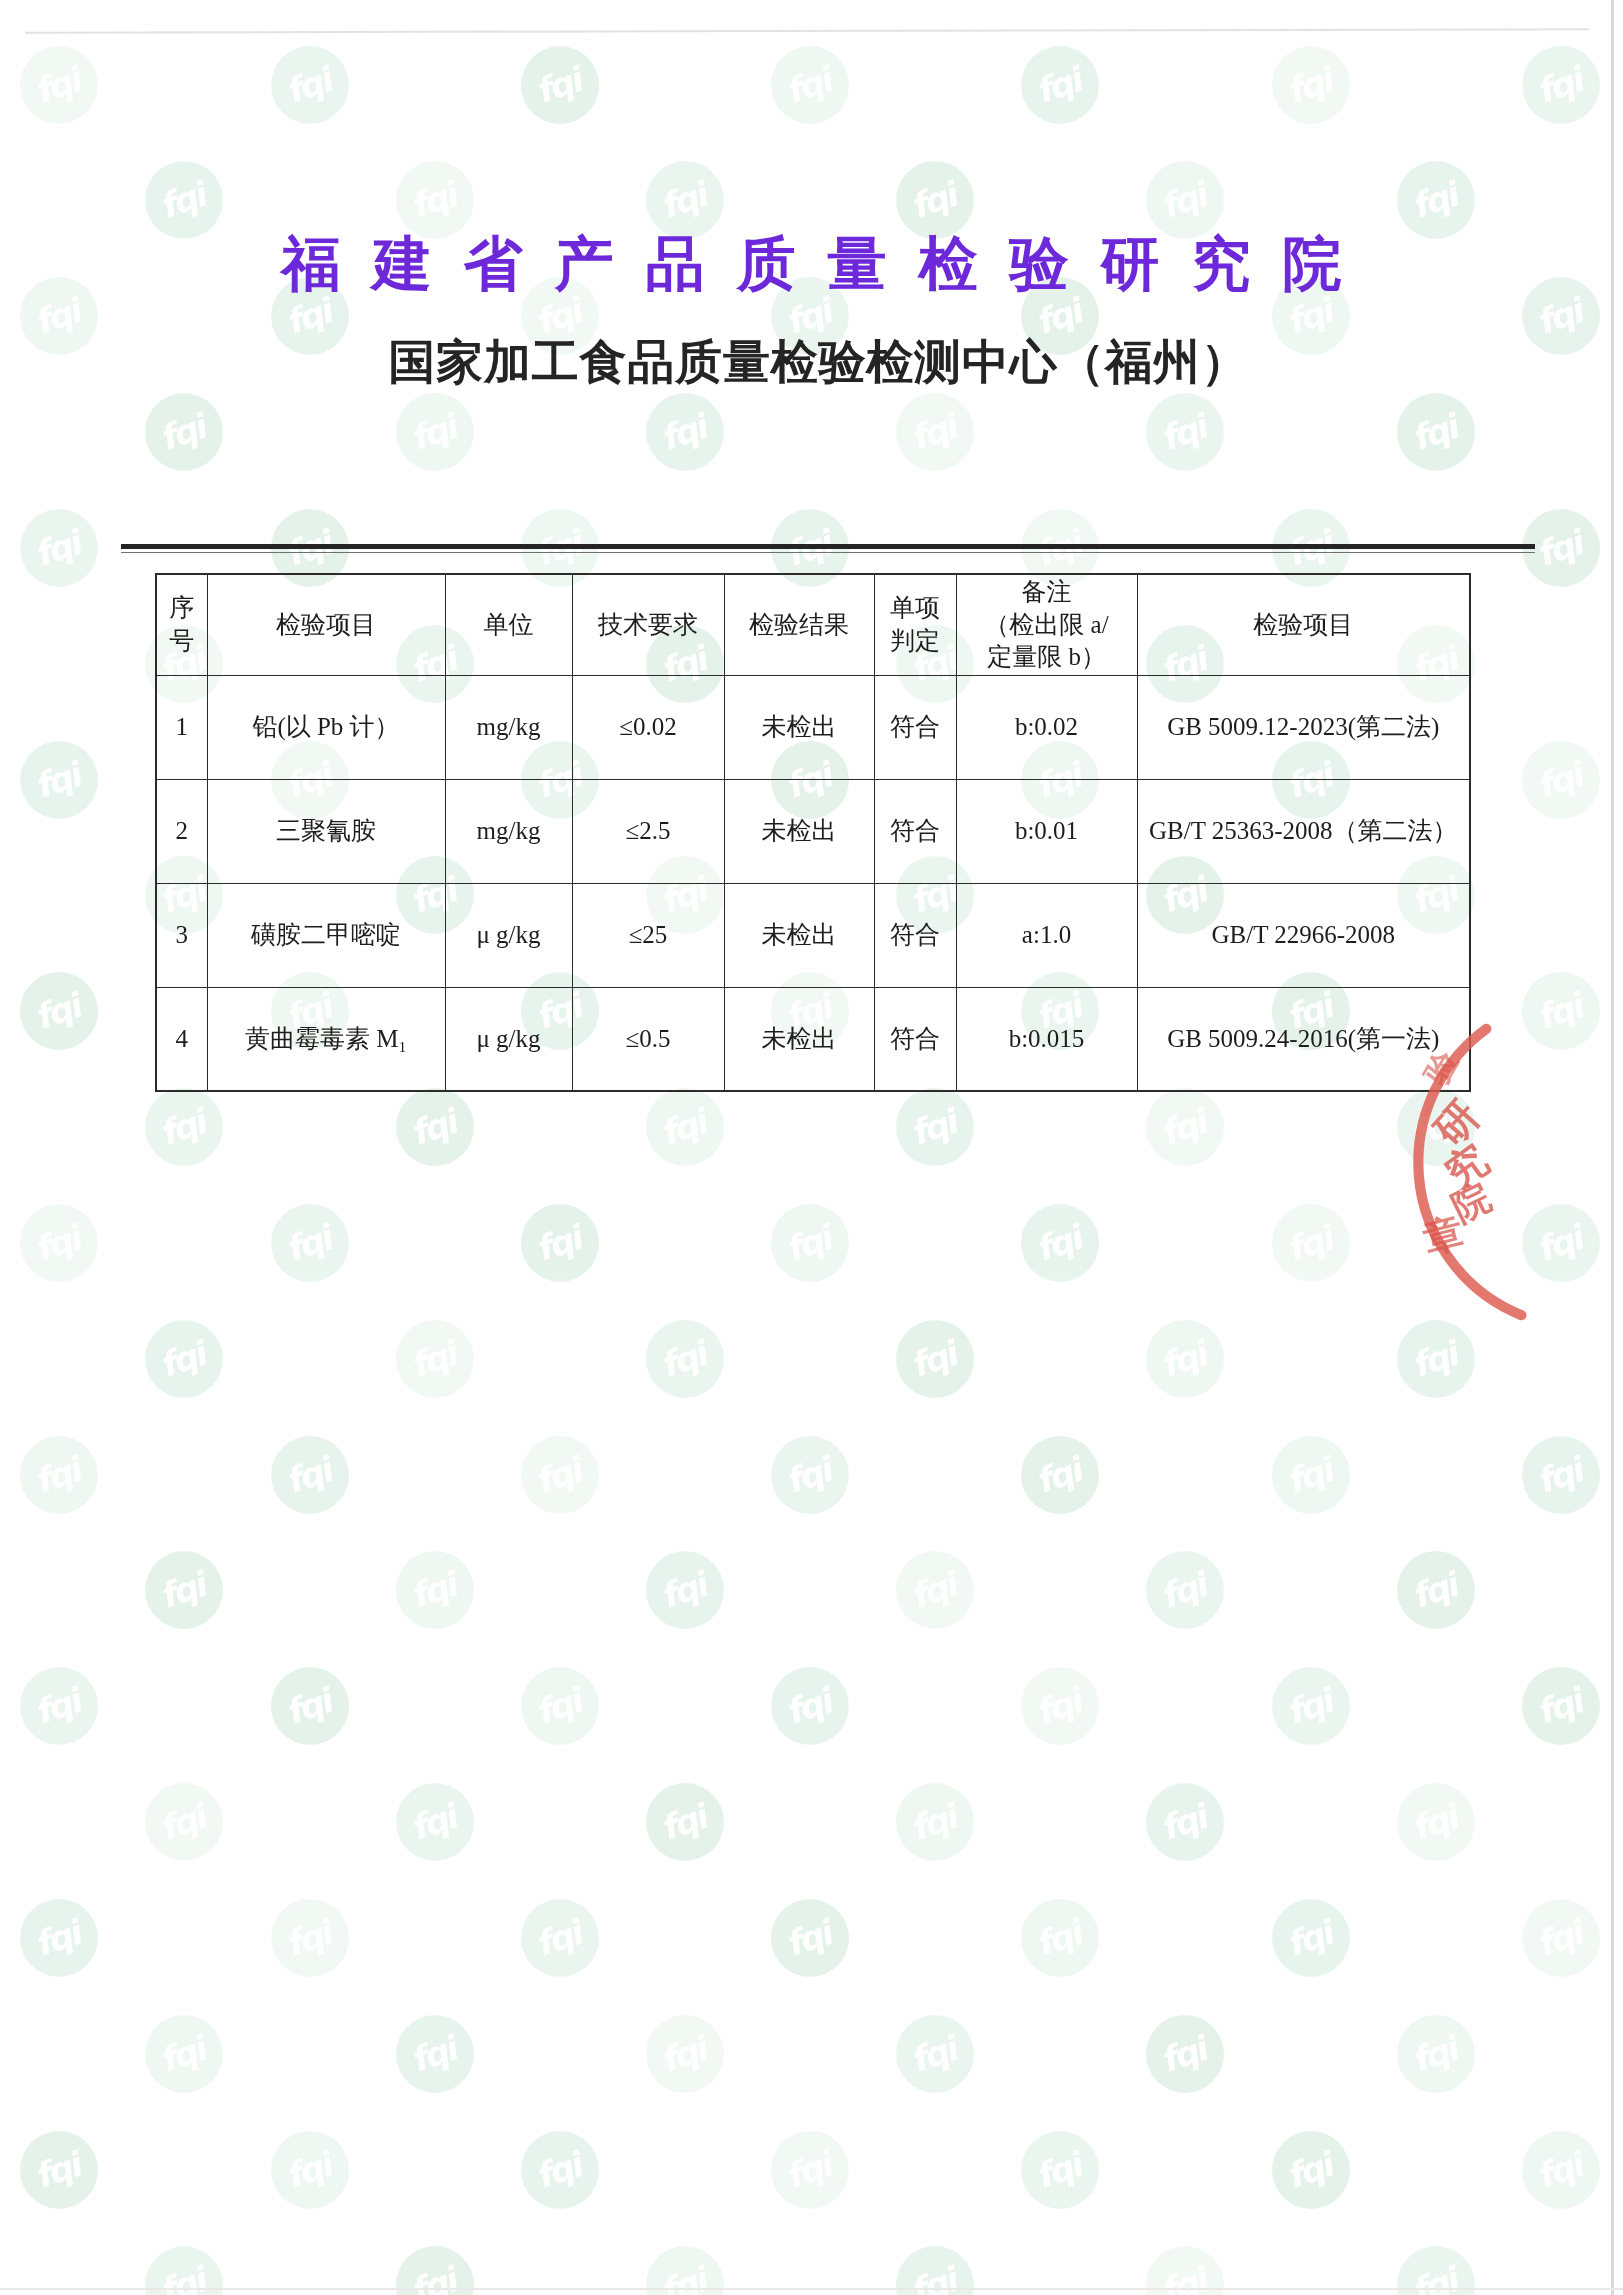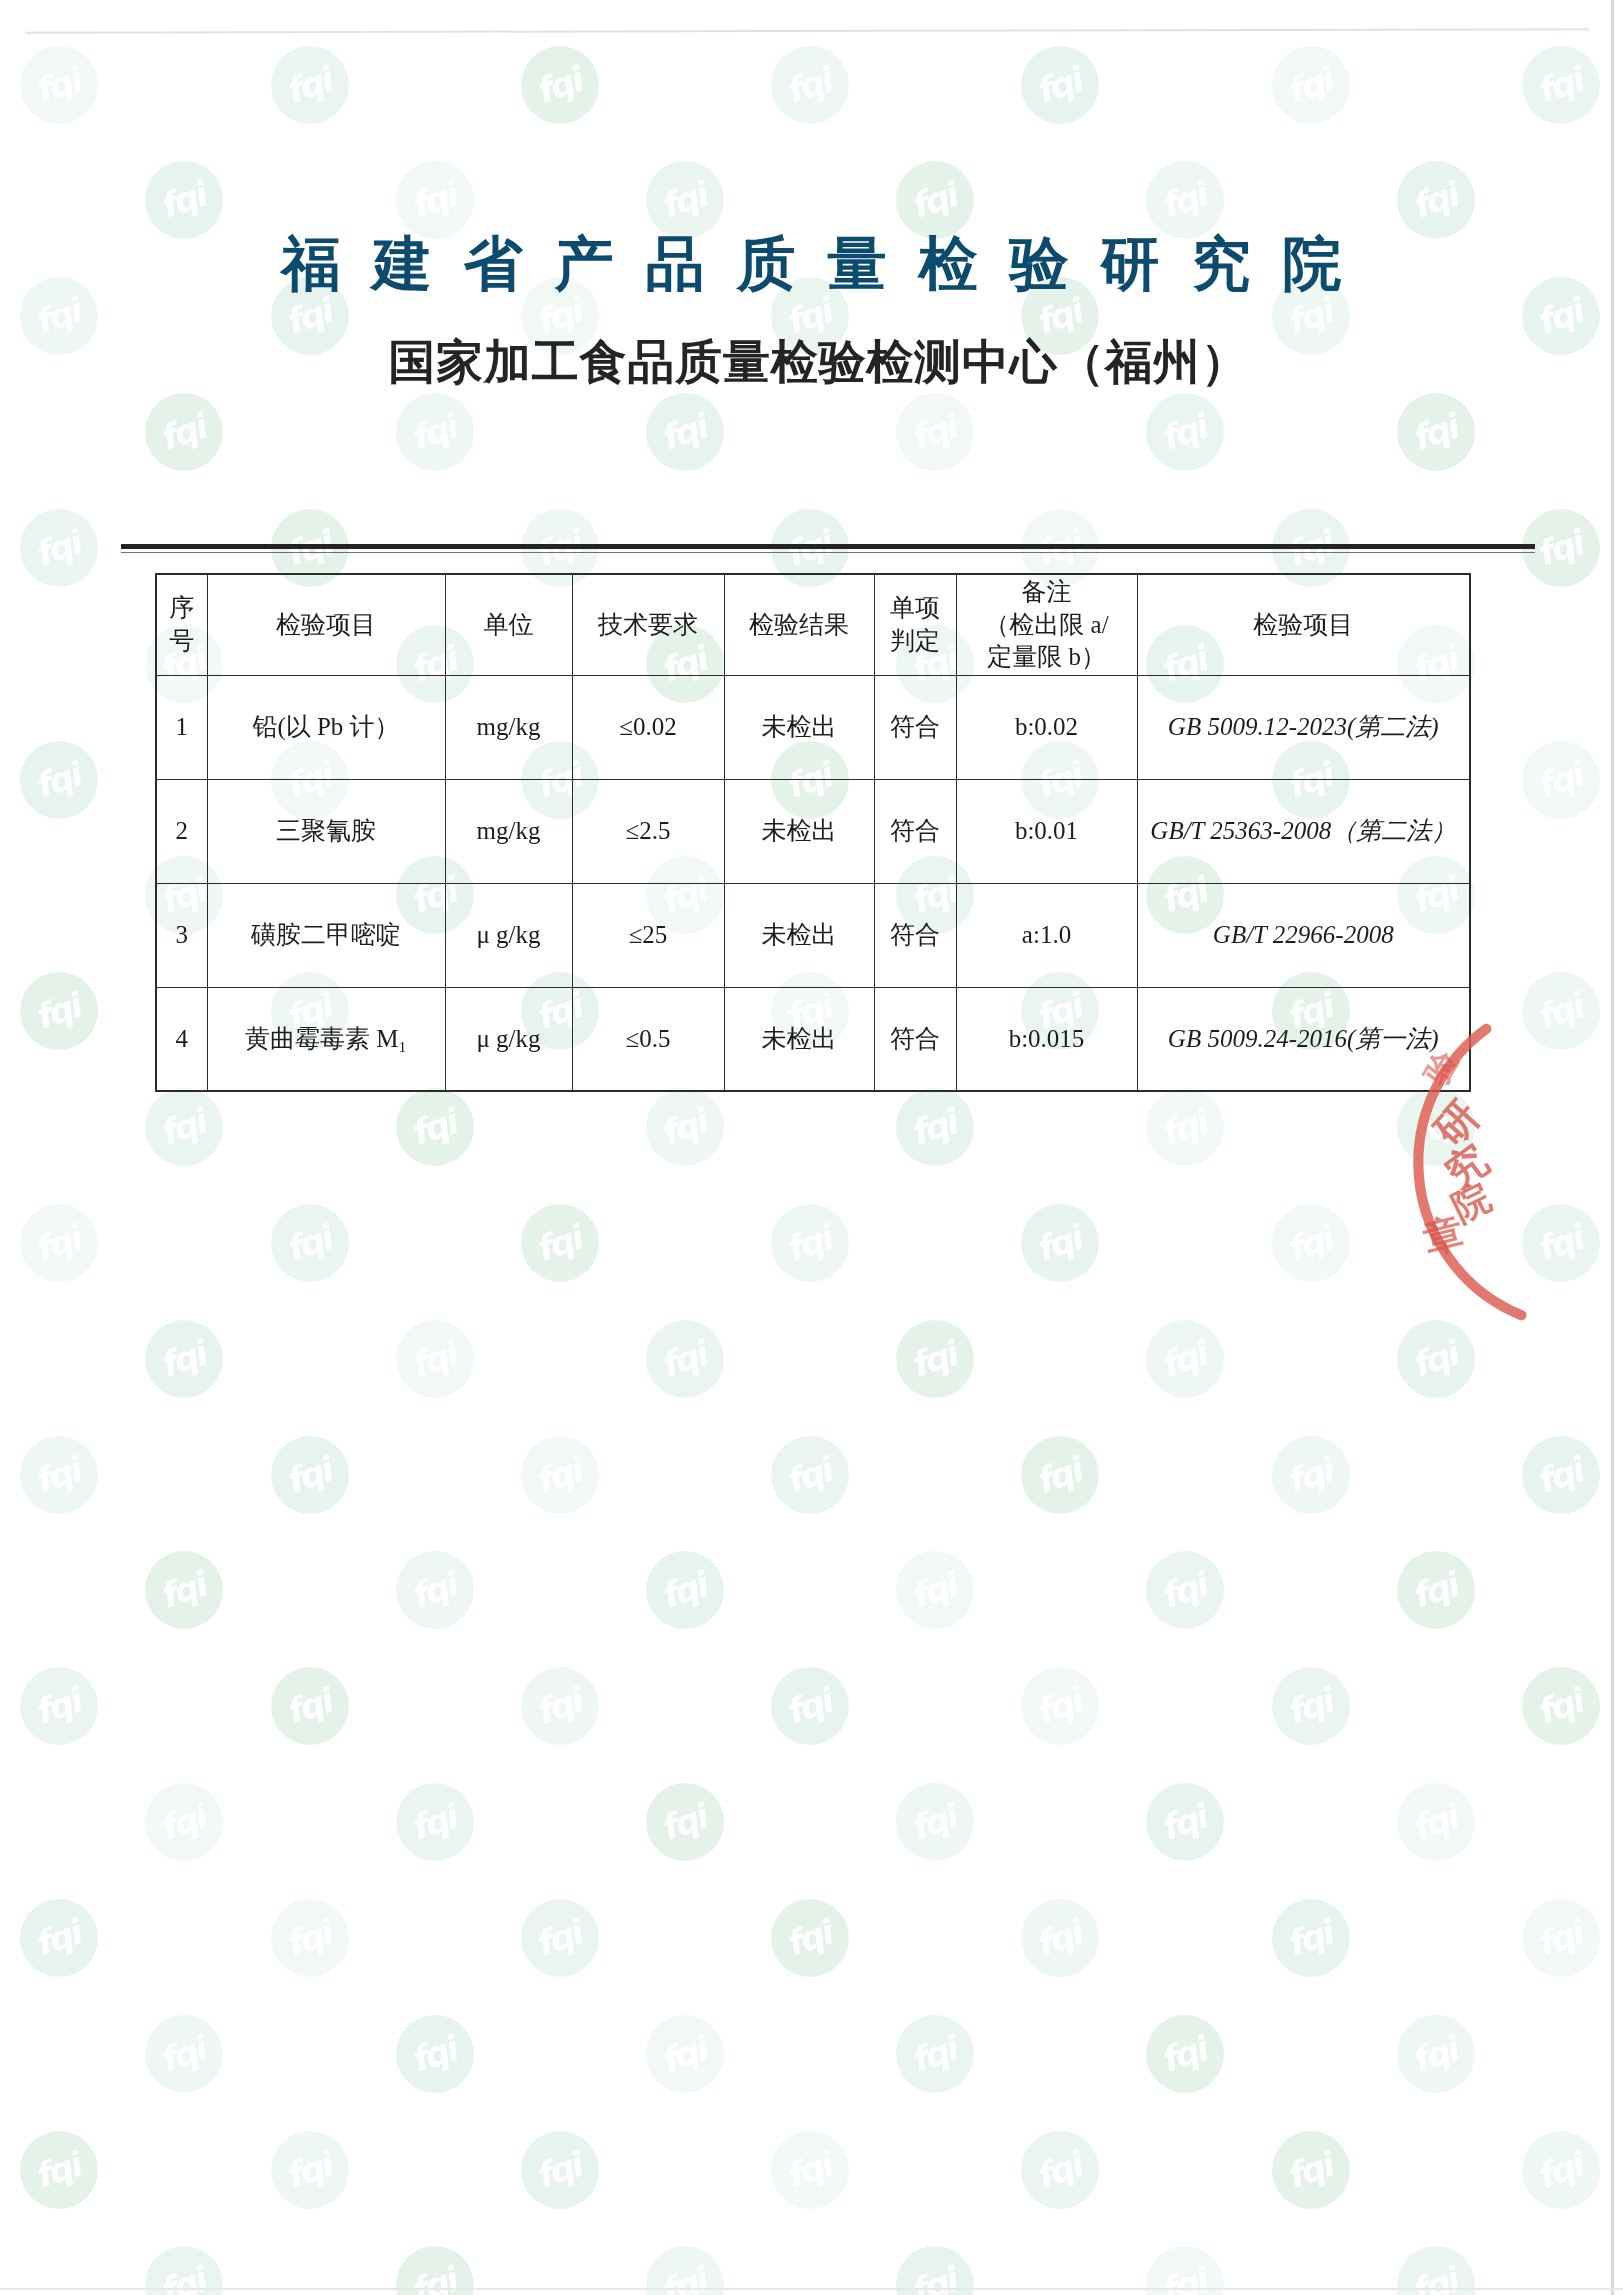--- a/index.html
+++ b/index.html
@@ -11,21 +11,21 @@
   .scan-top{position:absolute;left:25px;top:30px;width:1564px;height:1.7px;background:#e2e2e2;transform:rotate(-0.12deg);}
   .scan-right{position:absolute;left:1611px;top:0;width:2.5px;height:2295px;background:#d9d9d9;}
   .scan-bottom{position:absolute;left:0;top:2288px;width:1623px;height:1.7px;background:#e8e8e8;}
   
   .wm-layer{position:absolute;left:0;top:0;width:1623px;height:2295px;}
   .wm{position:absolute;width:78px;height:78px;border-radius:50%;display:flex;align-items:center;justify-content:center;}
   .wm span{font-family:"DejaVu Sans","Liberation Sans",sans-serif;font-style:italic;font-weight:bold;
     font-size:34px;color:#ffffff;transform:rotate(-18deg);letter-spacing:-2.5px;}
   
   .org-title{position:absolute;top:225px;left:0;width:100%;text-align:center;
-    font-size:59px;font-weight:700;letter-spacing:32px;text-indent:32px;color:#0c4a6e;}
+    font-size:59px;font-weight:700;letter-spacing:32px;text-indent:32px;color:#6d28d9;}
   .center-title{position:absolute;top:331px;left:7px;width:100%;text-align:center;
     font-size:47px;font-weight:700;letter-spacing:0.8px;color:#242424;}
   .report-title{position:absolute;top:409px;left:0;width:100%;text-align:center;
     font-size:54px;font-weight:700;letter-spacing:53px;text-indent:53px;color:#242424;}
   
   .meta{position:absolute;top:504px;left:0;width:100%;height:39px;font-size:28px;color:#1d1d1d;}
   .meta-left{position:absolute;left:121px;top:0;}
   .meta-cont{position:absolute;left:763px;top:0;letter-spacing:3.4px;}
   .meta-pages{position:absolute;left:1331px;top:0;}
   
@@ -35,21 +35,21 @@
   
   table.report{position:absolute;left:155px;top:573px;width:1314px;border-collapse:collapse;table-layout:fixed;
     font-size:25px;color:#1d1d1d;}
   table.report th,table.report td{border:1.7px solid #2b2b2b;padding:0;text-align:center;vertical-align:middle;
     font-weight:400;line-height:1.3;}
   table.report{border:2.5px solid #2b2b2b;}
   table.report th{white-space:pre-line;font-size:25px;}
   tr.hdr{height:101px;}
   tr.row{height:104px;}
   td.cell-item{text-align:left;padding-left:18.6px;}
-  td.cell-method{text-align:left;padding-left:17px;font-style:italic;}
+  td.cell-method{text-align:left;padding-left:17px;}
   
   .end-note{position:absolute;top:1104px;left:180px;width:1314px;text-align:center;
     font-size:28px;letter-spacing:2.5px;color:#2a2a2a;}
   
   .stamp{position:absolute;left:1353px;top:972px;width:271px;height:389px;}
   .stamp svg{position:absolute;left:0;top:0;}
   .stamp-char{position:absolute;font-weight:700;color:#d8544a;opacity:0.78;
     font-family:"Liberation Serif",serif;}
   .sc0{left:73px;top:74px;font-size:32px;transform:rotate(-60deg);opacity:.6;}
   .sc1{left:83px;top:123px;font-size:42px;transform:rotate(-48deg);}

